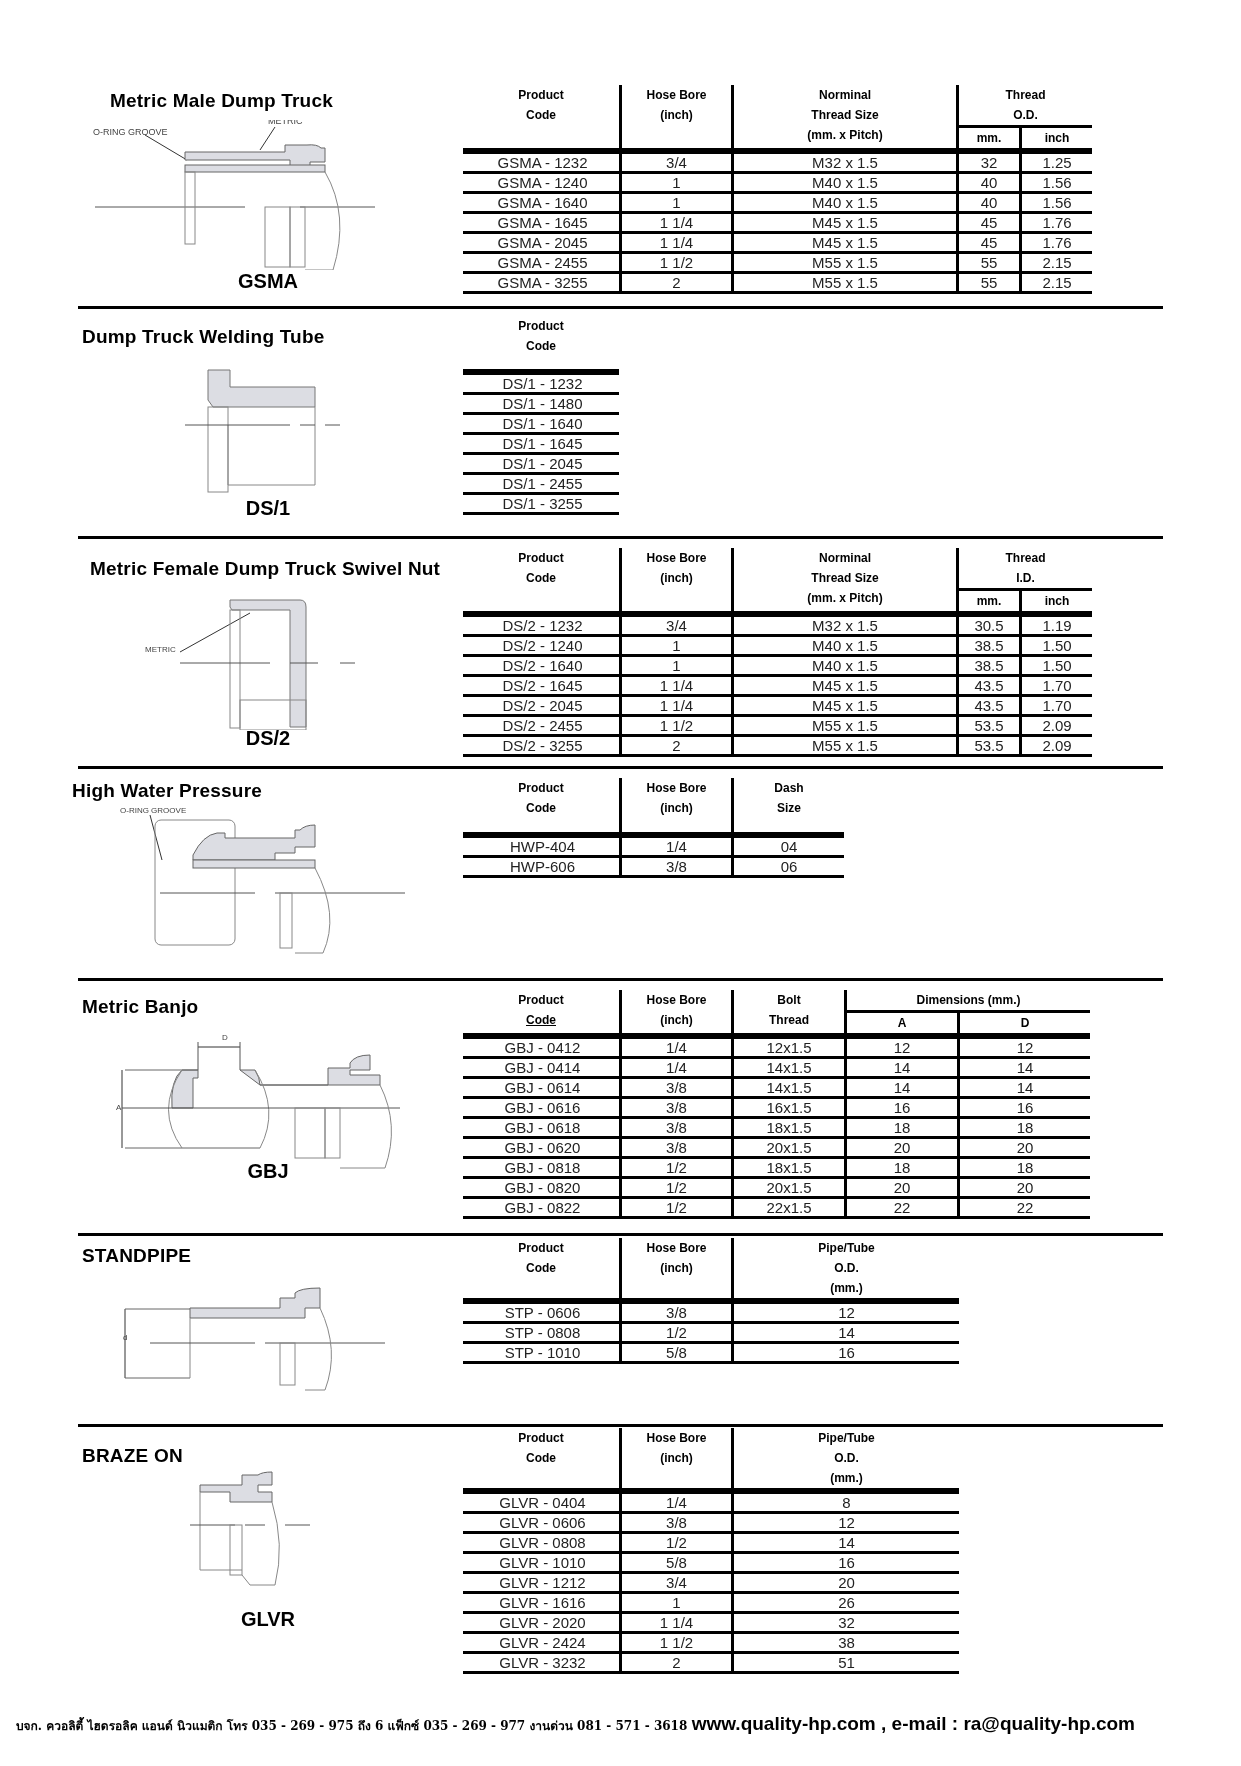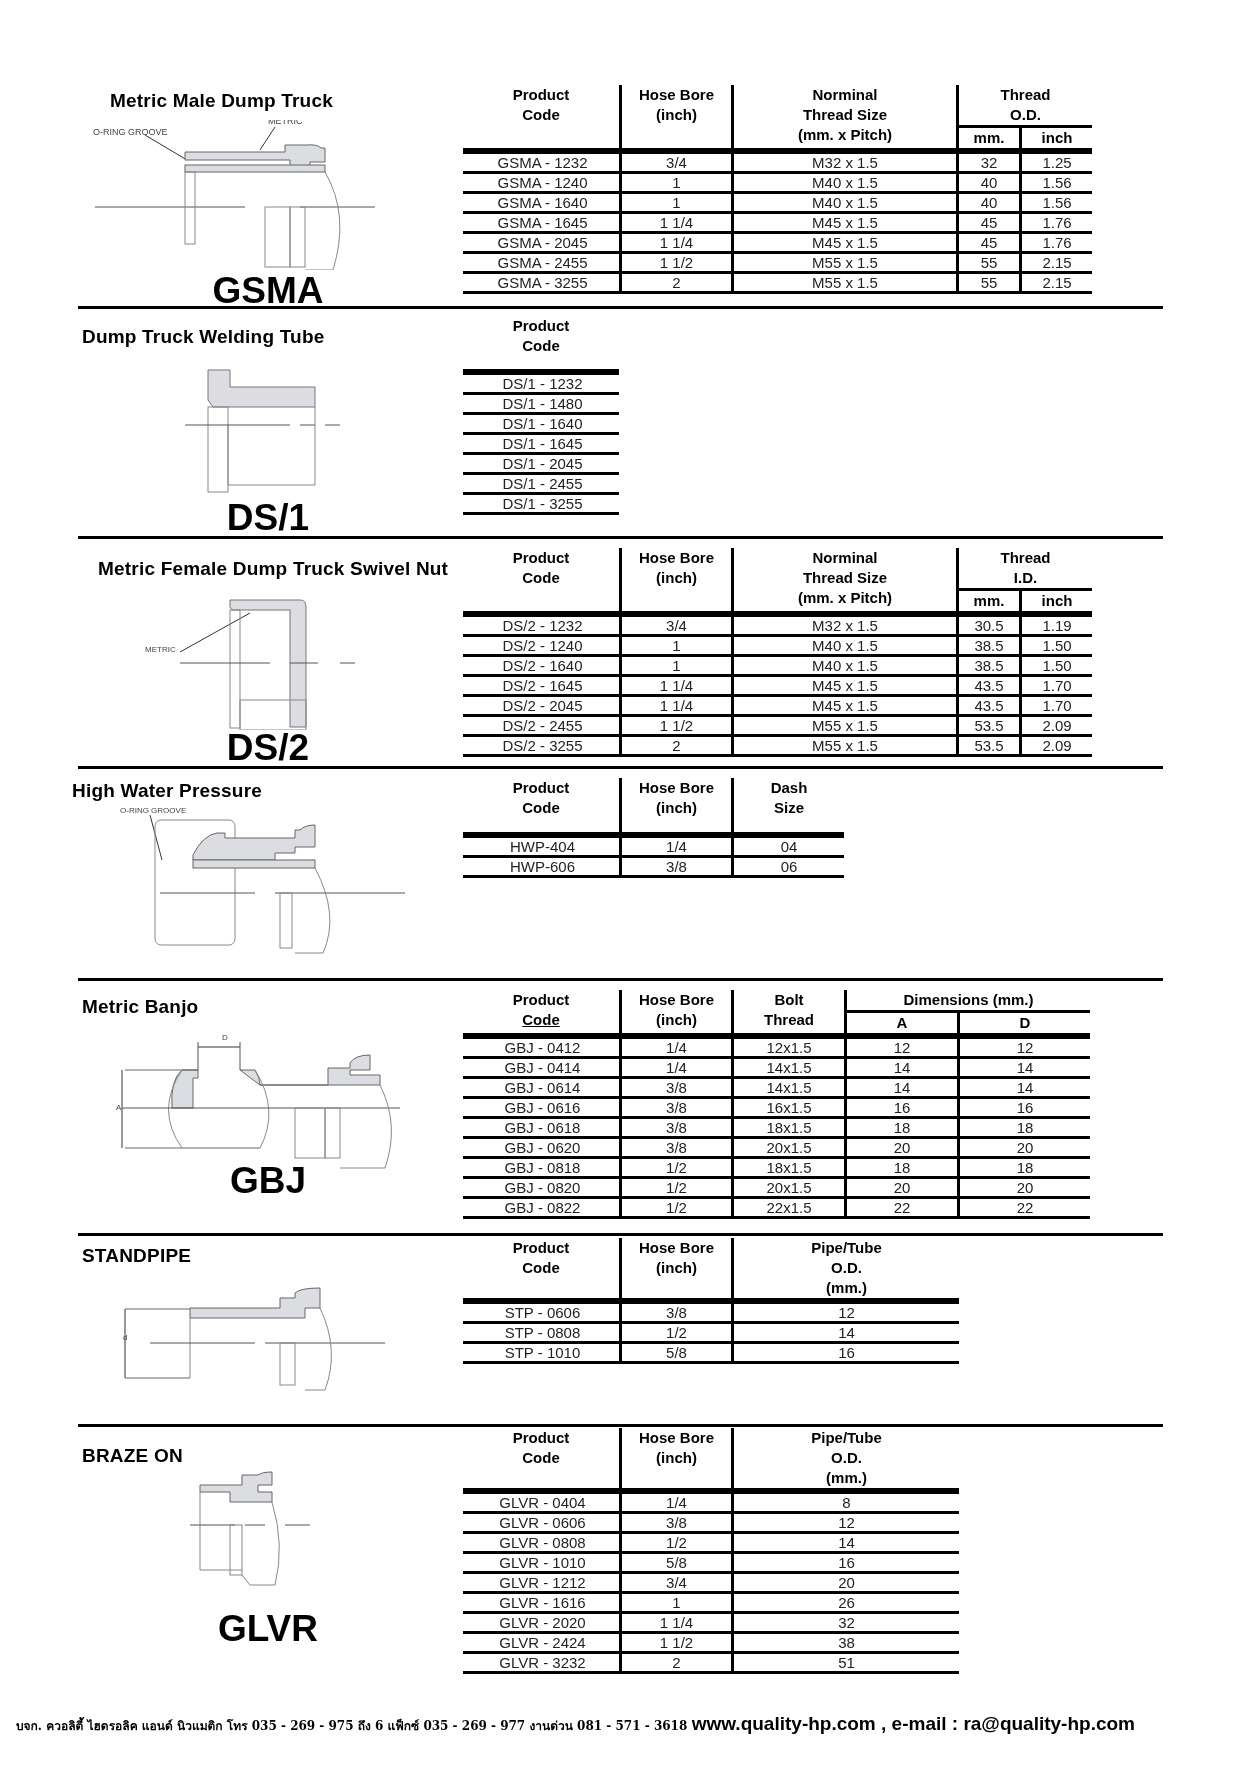--- a/index.html
+++ b/index.html
@@ -1,22 +1,22 @@
 <!DOCTYPE html>
 <html><head>
 <meta charset="utf-8">
 <style>
   html,body{margin:0;padding:0;background:#fff;}
   body{width:1241px;height:1766px;position:relative;overflow:hidden;font-family:"Liberation Sans",sans-serif;color:#000;}
   .sep{position:absolute;left:78px;width:1085px;height:3px;background:#000;}
   .title{position:absolute;left:4px;font-size:19px;font-weight:bold;letter-spacing:0.2px;white-space:nowrap;}
-  .model{position:absolute;font-size:37px;font-weight:bold;text-align:center;width:200px;}
+  .model{position:absolute;font-size:20px;font-weight:bold;text-align:center;width:200px;}
   .drawing{position:absolute;}
   .tbl{position:absolute;border-collapse:collapse;font-size:15px;}
-  .tbl th{font-weight:bold;font-size:15px;text-align:center;vertical-align:top;padding:0;line-height:20px;}
+  .tbl th{font-weight:bold;font-size:12px;text-align:center;vertical-align:top;padding:0;line-height:20px;}
   .tbl td{padding:0;height:17px;line-height:17px;border-bottom:3px solid #000;font-weight:normal;color:#222;}
   .tbl td.c{text-align:center;}
   .tbl td.l{text-align:center;padding-left:3px;}
   .vl{border-right:3px solid #000;}
   .hdr-bar td{height:6px;background:#000;border:none;padding:0;line-height:6px;}
   .subh{border-top:3px solid #000;}
   .footer{position:absolute;left:0;width:1241px;top:1713px;text-align:right;}
   .footer .thai{font-family:"DejaVu Serif",serif;font-size:12px;font-weight:bold;}
   .footer .web{font-size:19px;font-weight:bold;}
   svg text{font-family:"Liberation Sans",sans-serif;}
@@ -155,21 +155,21 @@
         <tr>
           <td class="l">DS/1 - 3255</td>
         </tr>
       </tbody>
   </table>
 </div>
 
 <div class="sep" style="top:536px;"></div>
 
 <div>
-  <div class="title" style="left:98px;top:558px;">Metric Female Dump Truck Swivel Nut</div>
+  <div class="title" style="left:90px;top:558px;">Metric Female Dump Truck Swivel Nut</div>
   <svg class="drawing" style="left:140px;top:595px;" width="240" height="135">
     <path d="M90 5 H160 Q166 5 166 12 V132 H150 V15 H92 L90 12 Z" fill="#dcdde3" stroke="#777"></path>
     <text x="5" y="57" font-size="8" fill="#444">METRIC</text>
     <line x1="40" y1="57" x2="110" y2="18" stroke="#333"></line>
     <rect x="90" y="15" width="10" height="118" fill="none" stroke="#888"></rect>
     <rect x="100" y="105" width="66" height="30" fill="none" stroke="#888"></rect>
     <line x1="40" y1="68" x2="130" y2="68" stroke="#555"></line>
     <line x1="150" y1="68" x2="178" y2="68" stroke="#555"></line>
     <line x1="200" y1="68" x2="215" y2="68" stroke="#555"></line>
   </svg>

